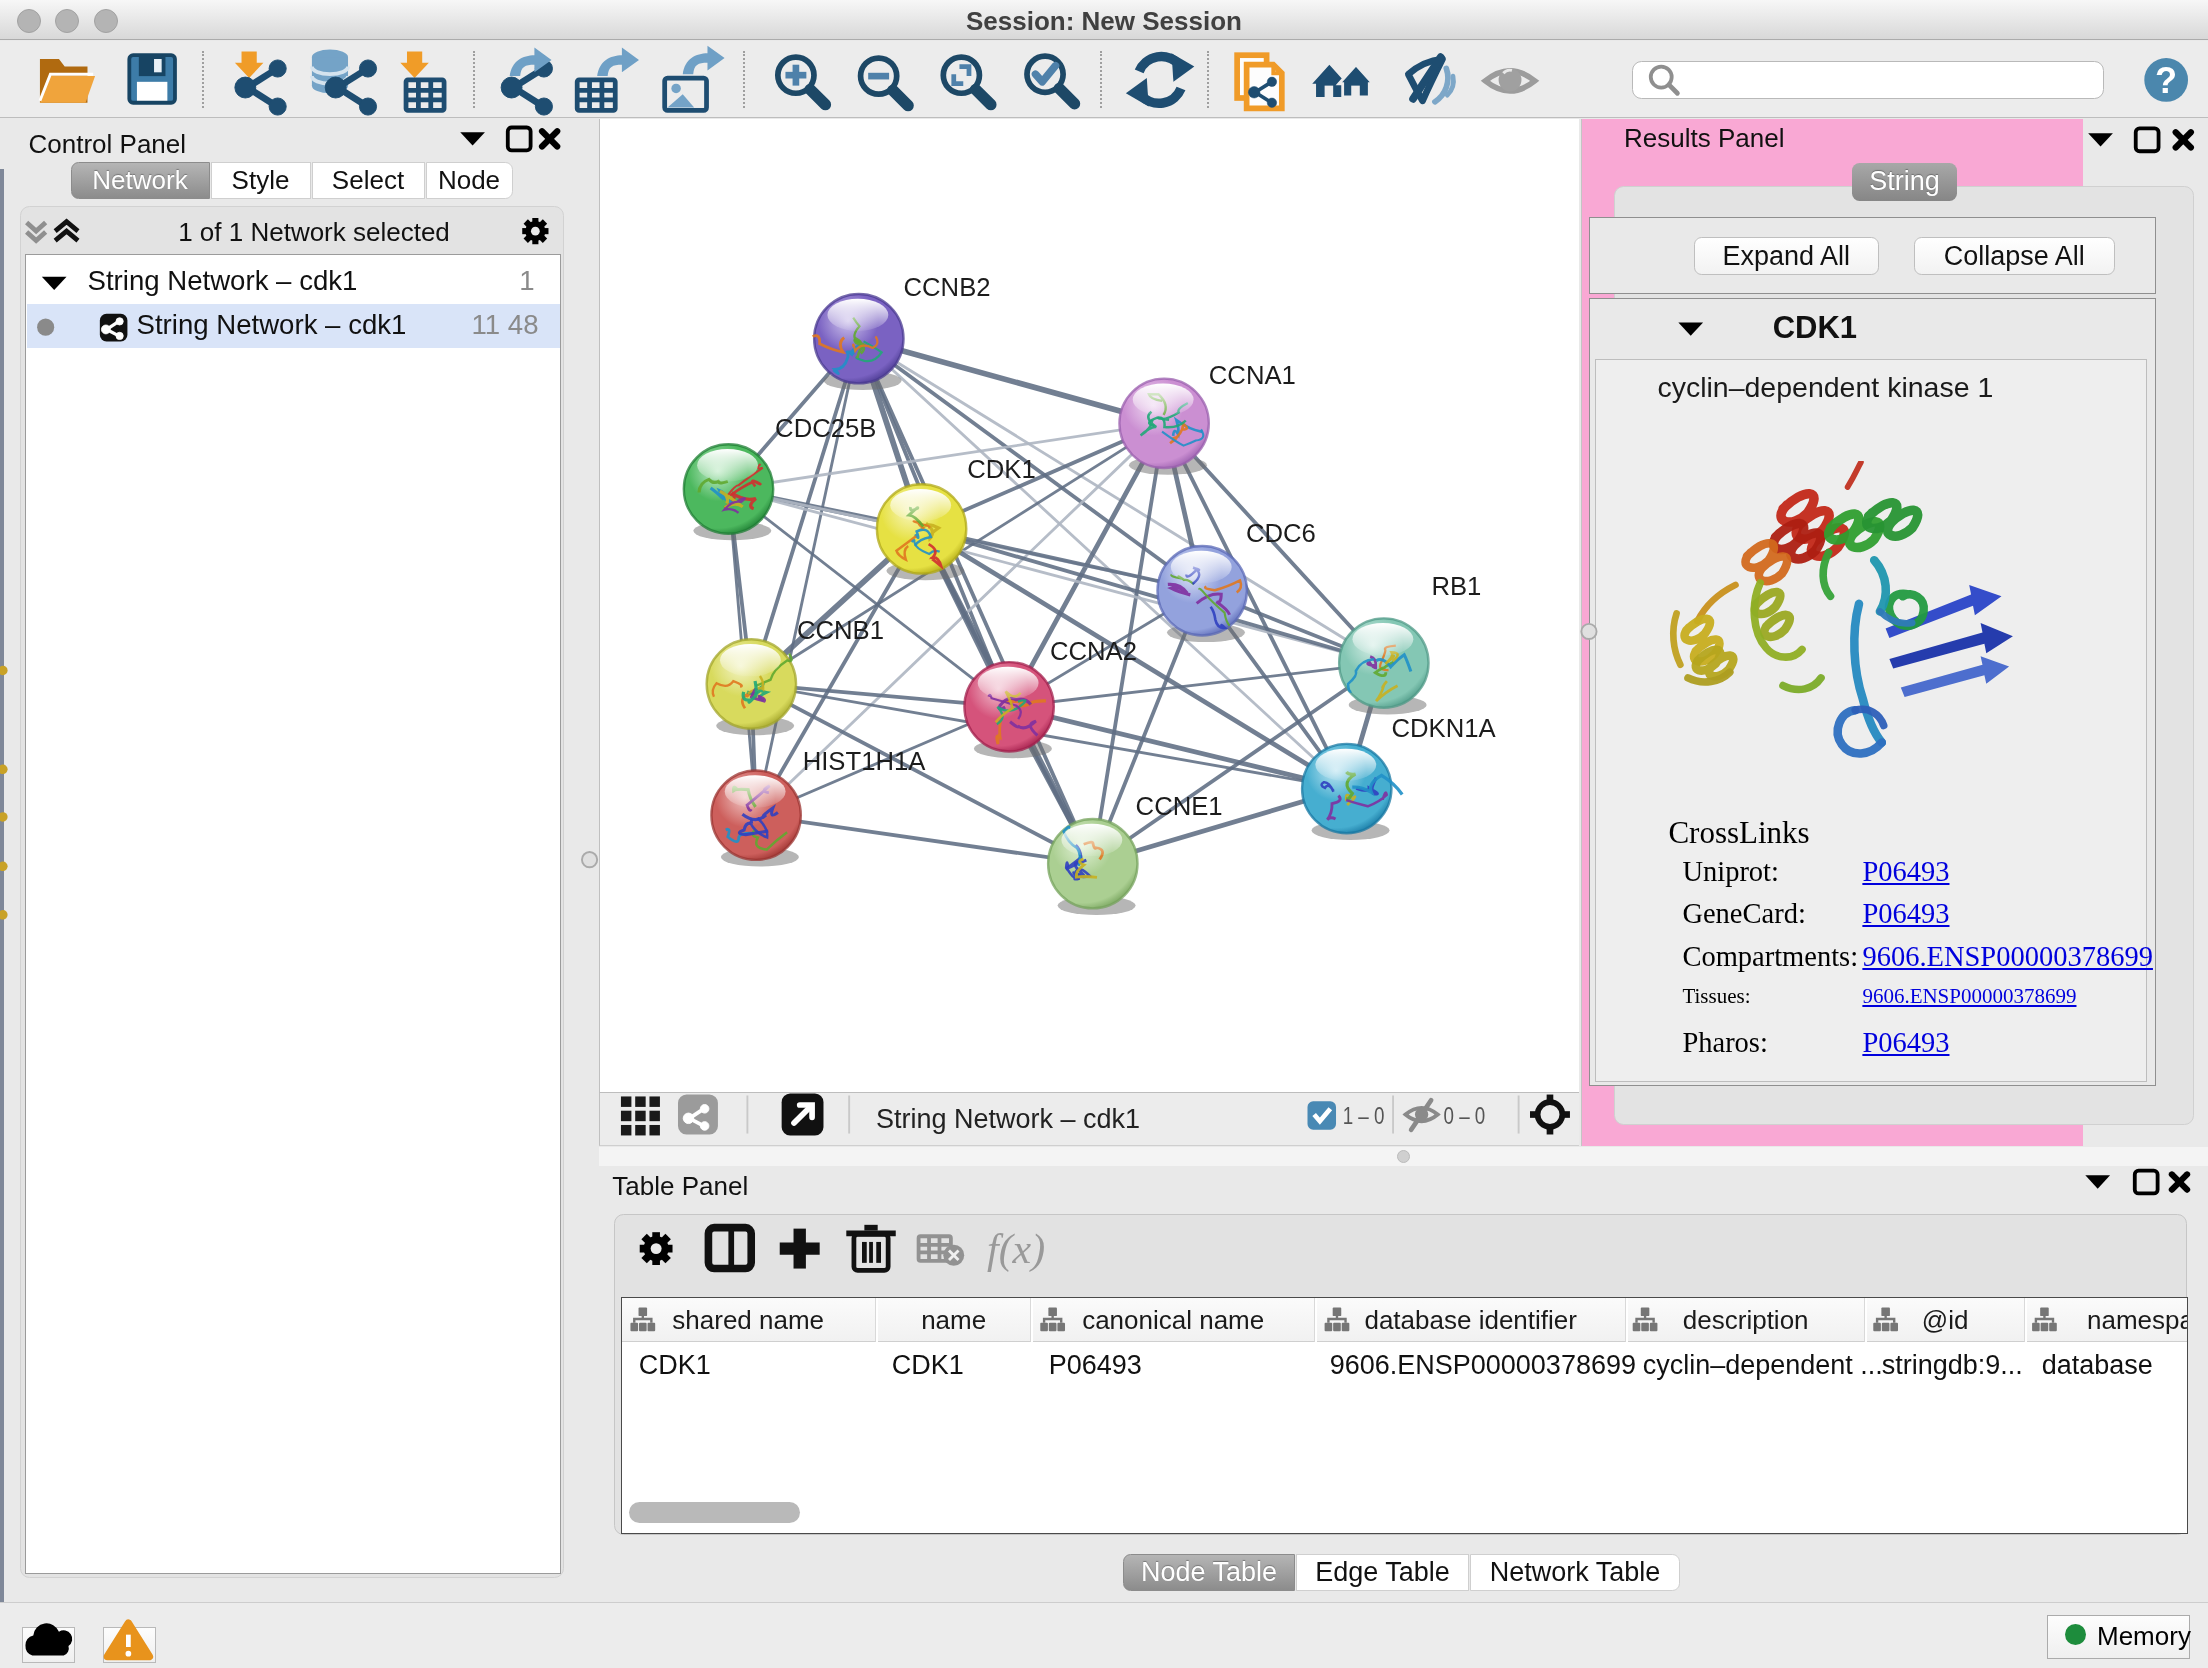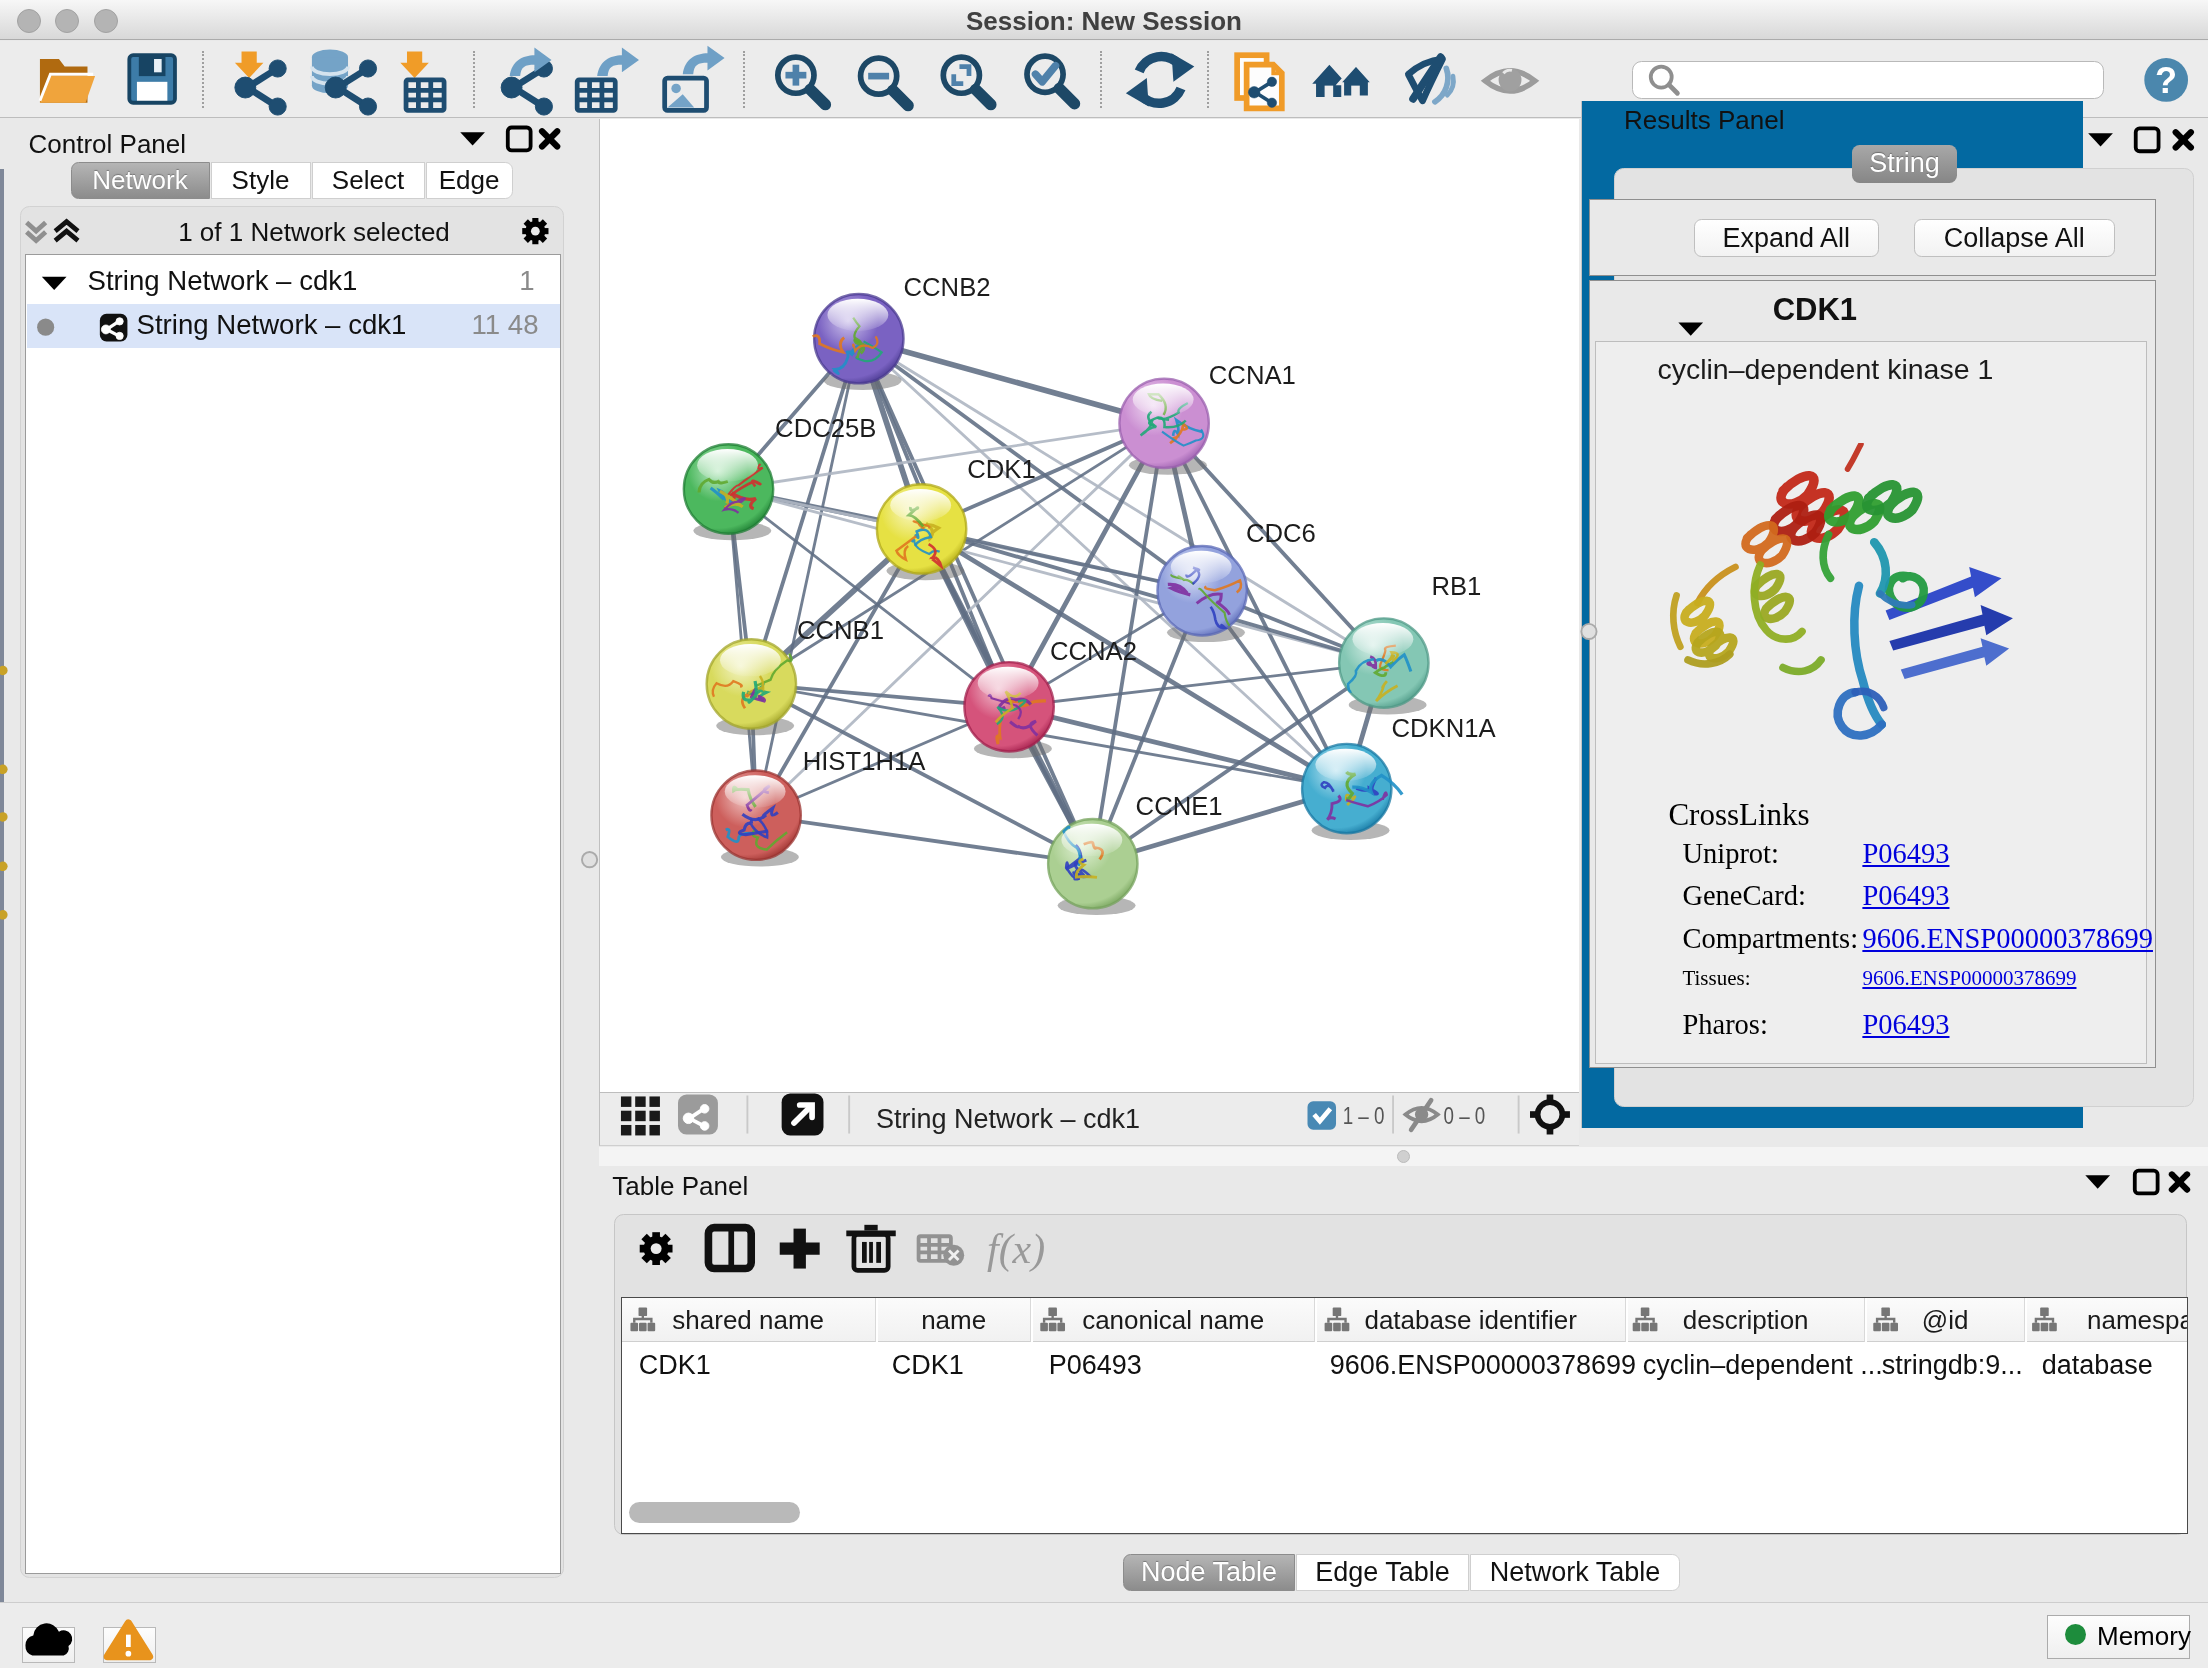--- a/index.html
+++ b/index.html
@@ -31,21 +31,21 @@
   border:1px solid #d2d2d2; border-radius:9.5px; }
 #cp-list { left:15px; top:136px; width:536px; height:1320px; background:#fff;
   border:1px solid #9b9b9b; }
 .num { color:#8a8a8a; }
 
 #canvas { left:599px; top:119px; width:980px; height:973px; background:#fff;
   border-left:1px solid #c0c0c0; }
 #cstatus { left:599px; top:1092px; width:980px; height:54px; background:#ececec;
   border-top:1px solid #bdbdbd; border-bottom:1px solid #cfcfcf; border-left:1px solid #c0c0c0;}
 
-#rpanel { left:1581px; top:101px; width:502px; height:1027px; background:#0369a1;
+#rpanel { left:1581px; top:119px; width:502px; height:1027px; background:#f9a8d4;
   border-left:1px solid #c4c4c4; }
 #rp-big { position:absolute; left:32px; top:67px; width:580px; height:939px;
   background:#e3e3e3; border:1px solid #d0d0d0; border-radius:9.5px; }
 .rp-box { position:absolute; left:6.7px; width:567px; background:#e9e9e9;
   border:1.9px solid #8f8f8f;padding-left:16px; }
 .btn { position:absolute; height:38px; background:linear-gradient(#ffffff,#f2f2f2);
   border:1px solid #bfbfbf; border-radius:7.6px; font-size:27px; font-weight:normal;
   text-align:center; color:#111; }
 #stringtab { position:absolute; left:270px; top:44px; width:105px; height:38px;
   background:linear-gradient(#a8a8a8,#868686); border-radius:7.6px; color:#fff;
@@ -206,21 +206,21 @@
   <div class="sep" style="left:1207px"></div>
   <div id="searchbox"></div>
 </div>
 
 <div class="abs" id="cpanel" style="left:9.5px;top:118px;width:588px;height:1484px">
   <div class="phead" style="position:absolute;left:19px;top:10.5px">Control Panel</div>
   <div class="abs" id="cp-tabs" style="left:0;top:0"></div>
   <div class="tab tabsel" style="left:61px;top:44px;width:139px;border-radius:7.6px 0 0 7.6px">Network</div>
   <div class="tab" style="left:201px;top:44px;width:100px">Style</div>
   <div class="tab" style="left:302px;top:44px;width:113px">Select</div>
-  <div class="tab" style="left:416px;top:44px;width:87px;border-radius:0 7.6px 7.6px 0">Edge</div>
+  <div class="tab" style="left:416px;top:44px;width:87px;border-radius:0 7.6px 7.6px 0">Node</div>
   <div class="abs" id="cp-box"></div>
   <div class="abs" style="left:143px;top:99px;width:323px;font-size:26px;color:#111;text-align:center">1 of 1 Network selected</div>
   <div class="abs" id="cp-list"></div>
 
   <div class="abs" style="left:17px;top:143px;width:533px;height:42px;font-size:27.6px;color:#111">
     <span style="position:absolute;left:61px;top:3.8px">String Network – cdk1</span>
     <span class="num" style="position:absolute;right:25px;top:3.8px">1</span>
   </div>
   <div class="abs" style="left:17px;top:186px;width:533px;height:44px;background:#d9e4f8;font-size:27.6px;color:#111">
     <span style="position:absolute;left:110px;top:4.8px">String Network – cdk1</span>

